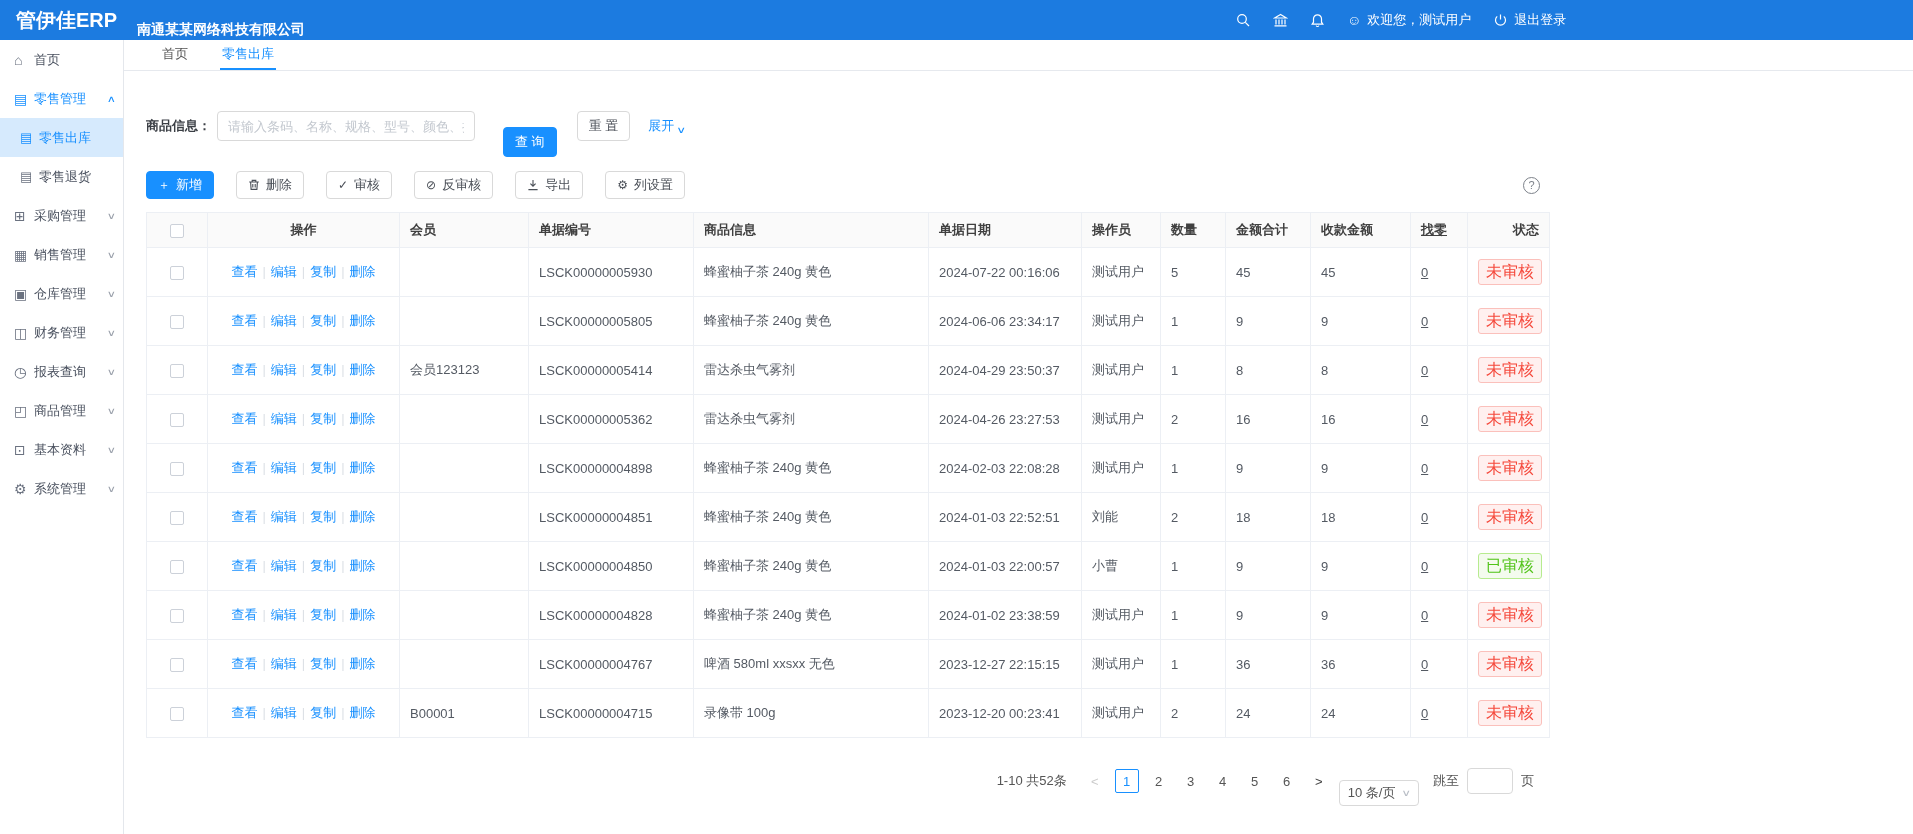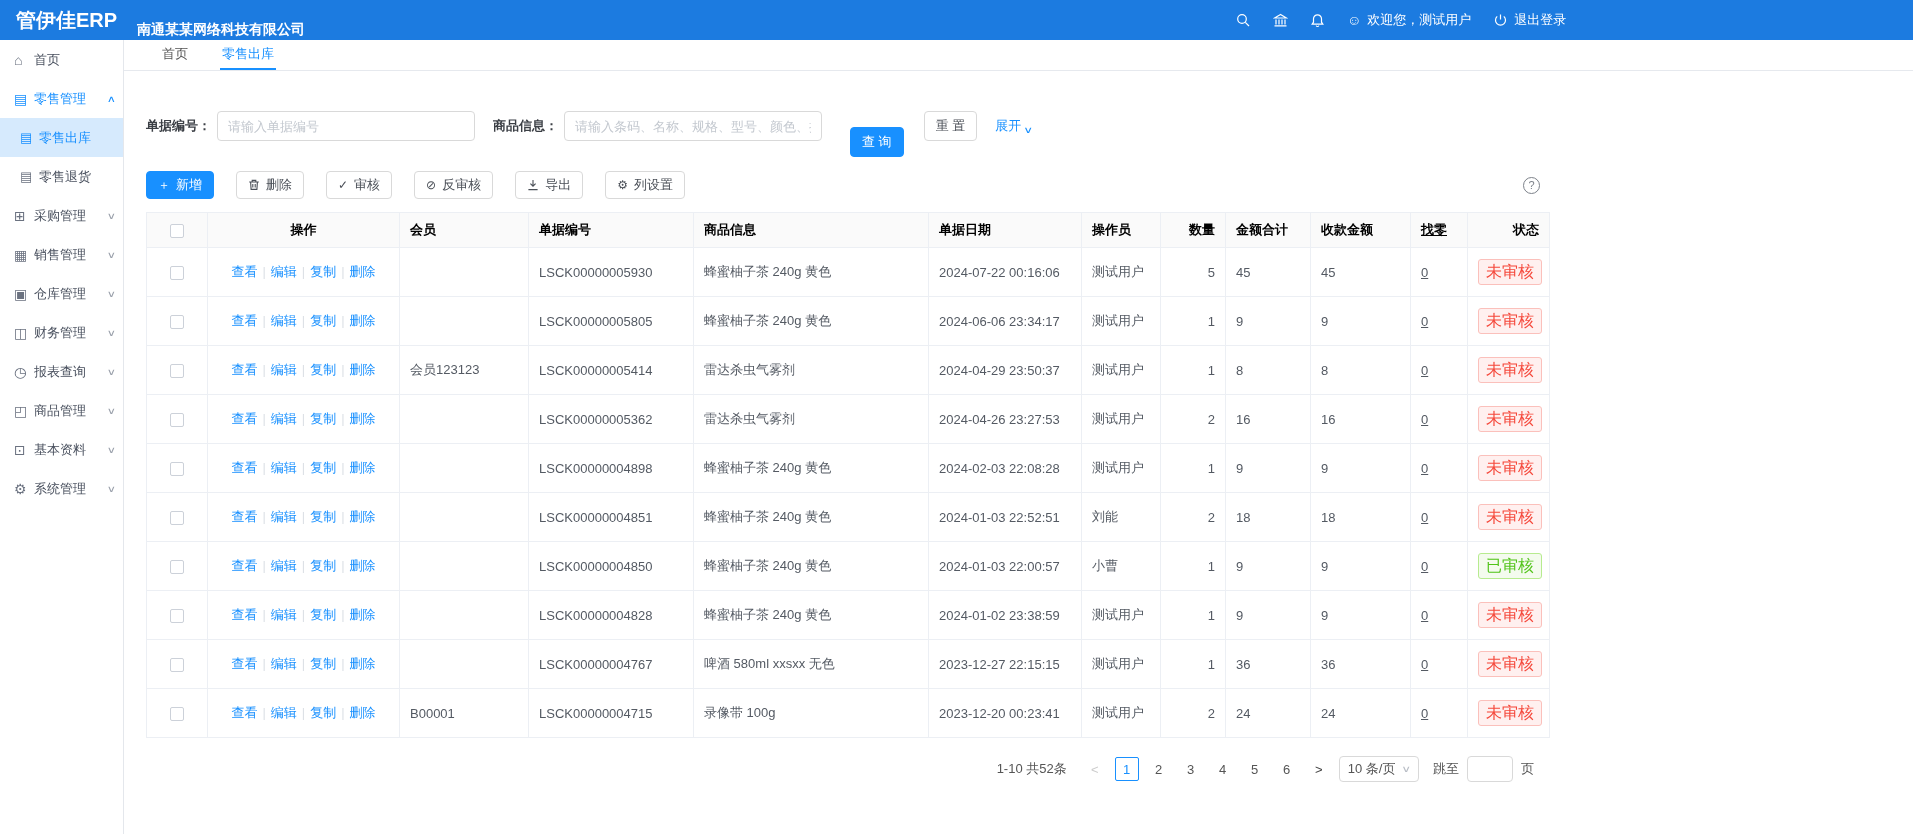--- a/index.html
+++ b/index.html
@@ -56,52 +56,52 @@
   .toolbar { margin-top:14px; display:flex; align-items:center; width:1388px; }
   .tbtn { height:28px; border-radius:4px; border:1px solid #d9d9d9; background:#fff; color:#4a4f57; padding:0 11px; font-size:13px; cursor:pointer; display:inline-flex; align-items:center; gap:6px; margin-right:22px; white-space:nowrap; }
   .tbtn.primary { background:#1890ff; border-color:#1890ff; color:#fff; }
   .tbtn svg { width:12px; height:12px; stroke:currentColor; fill:none; stroke-width:1.1; }
   .tbtn .uicon { font-size:12px; line-height:1; }
   .help-circle { margin-left:auto; margin-right:-6px; width:17px; height:17px; border:1px solid #7d828a; border-radius:50%; color:#7d828a; font-size:11px; display:flex; align-items:center; justify-content:center; cursor:pointer; }
 
   
   table { margin-top:13px; width:1388px; border-collapse:collapse; table-layout:fixed; }
   th, td { border:1px solid #eceff4; font-size:13px; overflow:hidden; white-space:nowrap; }
-  th { background:#fafafa; font-weight:600; color:#000000; padding:8px 10px; text-align:left; }
+  th { background:#fafafa; font-weight:600; color:#404040; padding:8px 10px; text-align:left; }
   td { padding:11px 10px; color:#545a63; background:#fff; }
   .col-check { width:61px; text-align:center; }
   td.col-check, th.col-check { text-align:center; padding:8px 0; }
   .col-actions { width:192px; }
   th.col-actions, td.col-actions { text-align:center; }
   .col-member { width:129px; }
   .col-bill-no { width:165px; }
   .col-product-info { width:235px; }
   .col-bill-date { width:153px; }
   .col-operator { width:79px; }
-  .col-quantity { width:65px;text-align:right; }
+  .col-quantity { width:65px; }
   .col-amount-total { width:85px; }
   .col-received-amount { width:100px; }
   .col-change-amount { width:57px;text-decoration:underline; }
   .col-status { width:82px; }
   th.col-status, td.col-status { text-align:right; }
   .checkbox { display:inline-block; width:14px; height:14px; border:1px solid #ccd1d9; border-radius:2px; background:#fff; vertical-align:middle; cursor:pointer; }
   .action-link { color:#1890ff; text-decoration:none; cursor:pointer; }
   .sep { color:#dde1e6; margin:0 5px; }
   .badge { display:inline-block; font-size:16px; line-height:1; padding:4px 7px; border-radius:3px; border:1px solid; }
   .badge.red { color:#f5483b; background:#fff0ef; border-color:#fbc0bb; }
   .badge.green { color:#52c41a; background:#f4fbee; border-color:#b7eb8f; }
 
   
   .pagination { width:1388px; margin-top:18px; display:flex; align-items:center; justify-content:flex-end; gap:8px; color:#555; }
   .pg-total { margin-right:8px; color:#555; }
   .pg-arrow { width:24px; height:24px; display:flex; align-items:center; justify-content:center; cursor:pointer; color:#444; font-size:13px; }
   .pg-arrow.disabled { color:#ccc; cursor:default; }
   .pg-num { min-width:24px; height:24px; display:flex; align-items:center; justify-content:center; cursor:pointer; border-radius:2px; border:1px solid transparent; }
   .pg-num.active { border-color:#1890ff; color:#1890ff; }
-  .pg-size { height:26px; border:1px solid #d9d9d9; border-radius:4px; display:inline-flex; align-items:center; gap:8px; padding:0 8px; cursor:pointer; color:#555; }
+  .pg-size { height:26px; border:1px solid #d9d9d9; border-radius:4px; display:inline-flex; align-items:center; gap:8px; padding:0 8px; cursor:pointer; color:#555;margin-top:24px; }
   .pg-size .chev2 { font-size:9px; color:#b9bec6; transform:scaleX(1.5); }
   .pg-jump-label { margin-left:6px; }
   .pg-jump-input { width:46px; height:26px; border:1px solid #d9d9d9; border-radius:4px; outline:none; padding:0 6px; }
 </style>
 </head>
 <body>
 
 <header class="topbar">
   <div class="logo">管伊佳ERP</div>
   <div class="company">南通某某网络科技有限公司</div>
@@ -200,24 +200,20 @@
 <main class="main">
   <nav class="tabbar">
     <div class="tab">首页</div>
     <div class="tab active">零售出库</div>
   </nav>
 
   <section class="content">
 
     <div class="filterbar">
       <div class="fgroup">
-        <span class="flabel">单据编号：</span>
-        <input class="finput" placeholder="请输入单据编号" style="">
-      </div>
-      <div class="fgroup">
         <span class="flabel">商品信息：</span>
         <input class="finput" placeholder="请输入条码、名称、规格、型号、颜色、扩展..." style="">
       </div>
       <button class="btn btn-primary btn-search">查 询</button>
       <button class="btn btn-reset">重 置</button>
       <a class="expand-link">
         <span>展开</span>
         <span class="chev2">∨</span>
       </a>
     </div>

